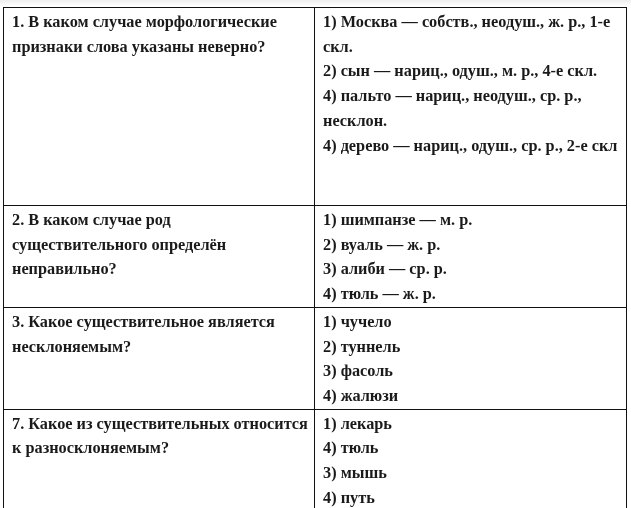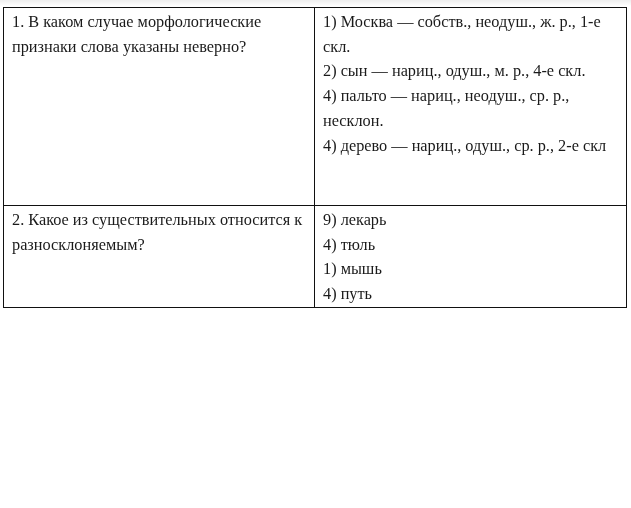--- a/index.html
+++ b/index.html
@@ -8,20 +8,21 @@
       background: #ffffff;
       width: 631px;
       height: 508px;
       overflow: hidden;
     }
     .page {
       position: relative;
       width: 631px;
       height: 508px;
       background: #ffffff;
+      font-weight: bold;
     }
     .top-shade {
       position: absolute;
       left: 0; top: 0;
       width: 631px; height: 6px;
       background: linear-gradient(#eeeeee, #ffffff);
     }
     table.quiz {
       position: absolute;
       left: 3px;
@@ -58,26 +59,48 @@
         <td class="q">
           <span class="line">1. В каком случае морфологические признаки слова указаны неверно?</span>
         </td>
         <td class="a">
           <span class="line">1) Москва — собств., неодуш., ж. р., 1-е скл.</span>
           <span class="line">2) сын — нариц., одуш., м. р., 4-е скл.</span>
           <span class="line">4) пальто — нариц., неодуш., ср. р., несклон.</span>
           <span class="line">4) дерево — нариц., одуш., ср. р., 2-е скл</span>
         </td>
       </tr>
+      <tr class="r2">
+        <td class="q">
+          <span class="line">2. В каком случае род существительного определён неправильно?</span>
+        </td>
+        <td class="a">
+          <span class="line">1) шимпанзе — м. р.</span>
+          <span class="line">2) вуаль — ж. р.</span>
+          <span class="line">3) алиби — ср. р.</span>
+          <span class="line">4) тюль — ж. р.</span>
+        </td>
+      </tr>
+      <tr class="r3">
+        <td class="q">
+          <span class="line">3. Какое существительное является несклоняемым?</span>
+        </td>
+        <td class="a">
+          <span class="line">1) чучело</span>
+          <span class="line">2) туннель</span>
+          <span class="line">3) фасоль</span>
+          <span class="line">4) жалюзи</span>
+        </td>
+      </tr>
       <tr class="r4">
         <td class="q">
-          <span class="line">2. Какое из существительных относится к разносклоняемым?</span>
+          <span class="line">7. Какое из существительных относится к разносклоняемым?</span>
         </td>
         <td class="a">
-          <span class="line">9) лекарь</span>
+          <span class="line">1) лекарь</span>
           <span class="line">4) тюль</span>
-          <span class="line">1) мышь</span>
+          <span class="line">3) мышь</span>
           <span class="line">4) путь</span>
         </td>
       </tr>
     </tbody>
   </table>
 </div>
 
 </body></html>

